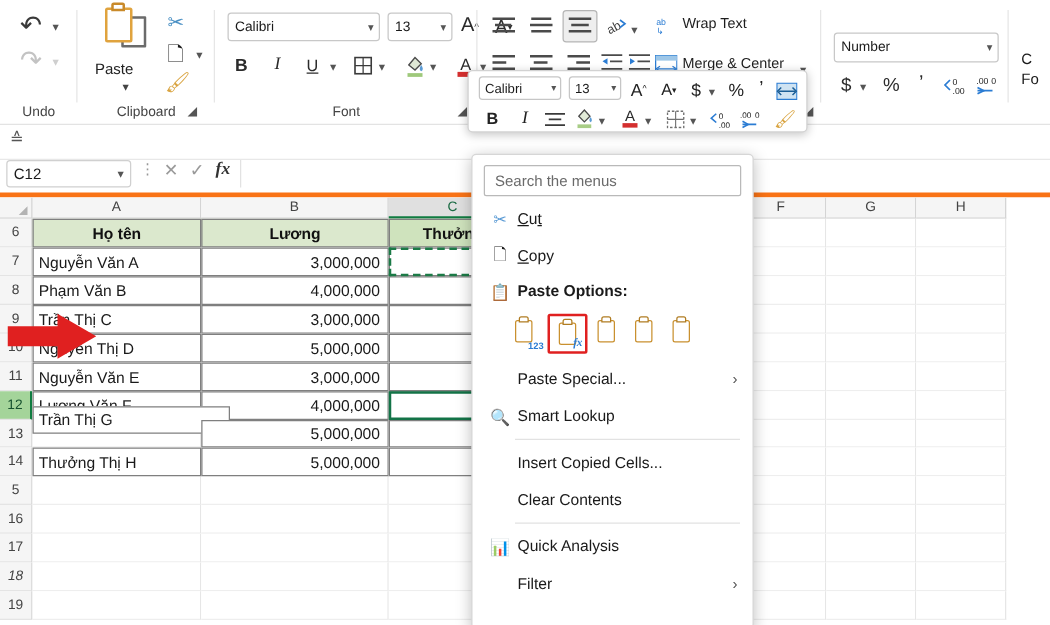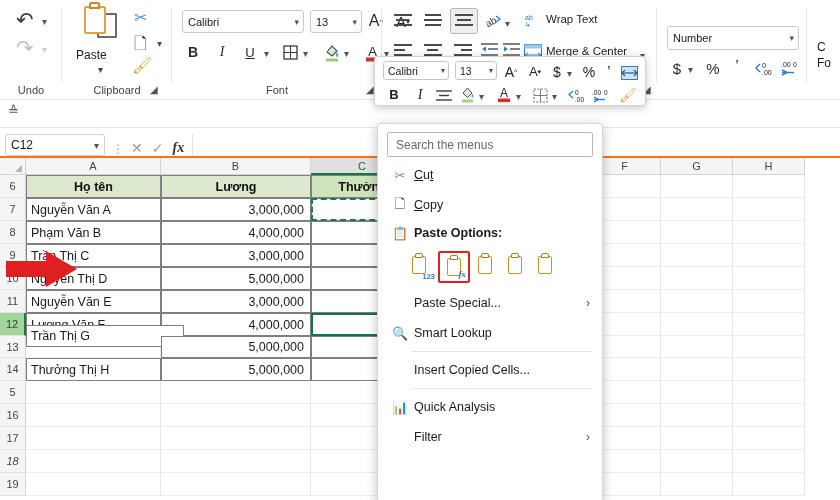--- a/index.html
+++ b/index.html
@@ -95,22 +95,22 @@
   
   #ribbon-strip {
     position: absolute; left: 0; top: 100px; width: 840px; height: 28px;
     background: #fff; border-bottom: 1px solid #e8e8e8;
   }
   #ribbon-collapse { position: absolute; left: 8px; top: 3px; font-size: 13px; color: #555; }
 
   
   #formula-bar {
     position: absolute; left: 0; top: 128px; width: 840px; height: 30px;
-    background: #fff; display: flex; align-items: flex-end;
-    border-bottom: 2px solid #f97316;
+    background: #fff; display: flex; align-items: flex-start;
+    border-bottom: 4px solid #f97316;
   }
   #name-box {
     margin-left: 5px; width: 100px; height: 22px;
     border: 1px solid #d0d0d0; border-radius: 3px; background: #fff;
     display: flex; align-items: center; padding: 0 5px; font-size: 12px;
   }
   #name-box .nb-val { flex: 1; }
   #name-box .nb-caret { font-size: 10px; color: #555; }
   #fb-dots { margin: 0 7px; font-size: 12px; color: #999; letter-spacing: 0; }
   .fb-ico { font-size: 14px; color: #9a9a9a; margin-right: 9px; }
@@ -789,20 +789,24 @@
       </div>
       <div class="mi">
         <span class="mi-ico" style="color: rgb(74, 144, 196); font-size: 13px;">🔍</span>
         <span class="mi-lbl">Smart Lookup</span>
       </div>
       <div class="mi-sep"></div>
       <div class="mi">
         <span class="mi-ico"></span>
         <span class="mi-lbl">Insert Copied Cells...</span>
       </div>
+      <div class="mi">
+        <span class="mi-ico"></span>
+        <span class="mi-lbl">Clear Contents</span>
+      </div>
       <div class="mi-sep"></div>
       <div class="mi">
         <span class="mi-ico" style="color: rgb(201, 144, 47); font-size: 13px;">📊</span>
         <span class="mi-lbl">Quick Analysis</span>
       </div>
       <div class="mi">
         <span class="mi-ico"></span>
         <span class="mi-lbl">Filter</span>
         <span class="mi-arrow">›</span>
       </div>

